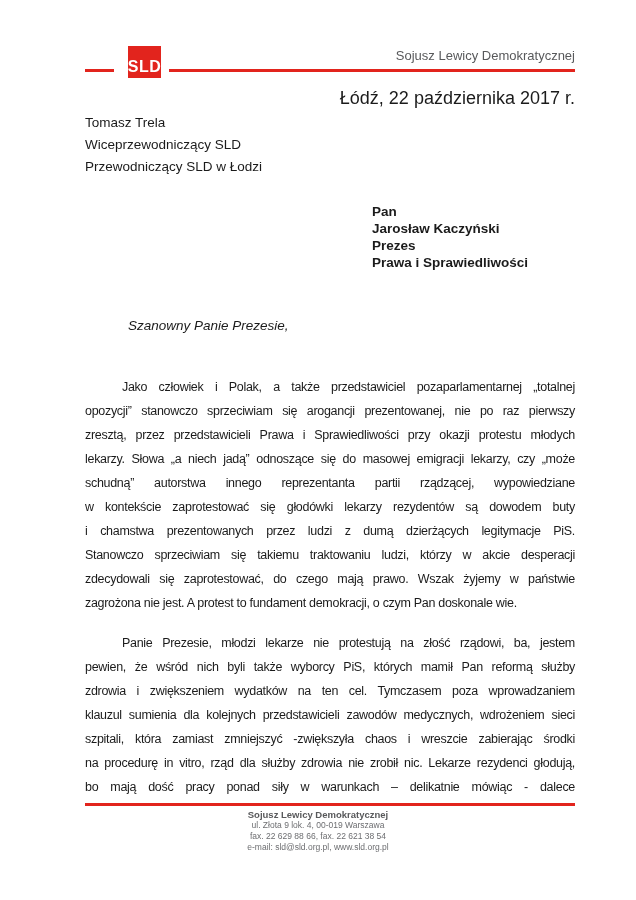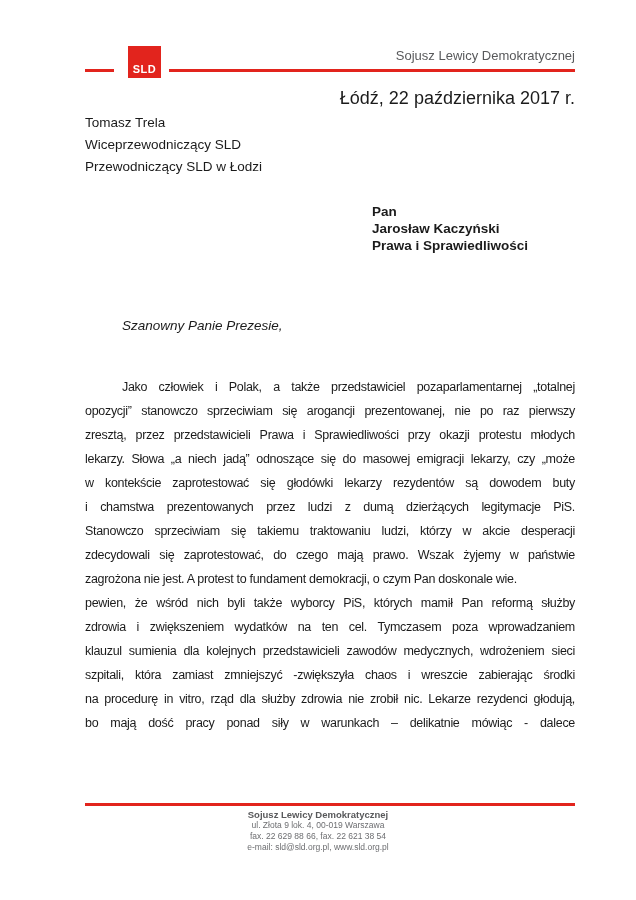--- a/index.html
+++ b/index.html
@@ -15,21 +15,21 @@
     margin: 0 auto;
   }
   
   .logo-square {
     position: absolute; left: 128px; top: 46px;
     width: 33px; height: 32px;
     background: #e2241d;
     display: flex; align-items: flex-end; justify-content: center;
   }
   .logo-square span {
-    color: #ffffff; font-weight: bold; font-size: 11px;
+    color: #ffffff; font-weight: bold; font-size: 16px;
     line-height: 1; padding-bottom: 3px; letter-spacing: 0.5px;
   }
   .dash-left {
     position: absolute; left: 85px; top: 69px;
     width: 29px; height: 2.5px; background: #e2241d;
   }
   .line-right {
     position: absolute; left: 169px; top: 69px;
     width: 406px; height: 2.5px; background: #e2241d;
   }
@@ -44,21 +44,21 @@
   
   .sender {
     position: absolute; left: 85px; top: 112px;
     font-size: 13.5px; line-height: 22px;
   }
   .recipient {
     position: absolute; left: 372px; top: 203px;
     font-size: 13.5px; font-weight: bold; line-height: 17px;
   }
   .salutation {
-    position: absolute; left: 122px; top: 318px;
+    position: absolute; left: 128px; top: 318px;
     font-size: 13.5px; font-style: italic;
   }
   
   .letter-body {
     position: absolute; left: 85px; top: 359px;
     width: 490px;
     font-size: 12.5px; line-height: 24px;
     letter-spacing: -0.3px;
     color: #1b1b1b;
   }
@@ -94,35 +94,38 @@
 
   <div class="sender">
     <div>Tomasz Trela</div>
     <div>Wiceprzewodniczący SLD</div>
     <div>Przewodniczący SLD w Łodzi</div>
   </div>
 
   <div class="recipient">
     <div>Pan</div>
     <div>Jarosław Kaczyński</div>
+    <div>Prezes</div>
     <div>Prawa i Sprawiedliwości</div>
   </div>
 
   <div class="salutation">Szanowny Panie Prezesie,</div>
 
   <div class="letter-body">
       <div class="bline indent">Jako człowiek i Polak, a także przedstawiciel pozaparlamentarnej „totalnej</div>
       <div class="bline">opozycji” stanowczo sprzeciwiam się arogancji prezentowanej, nie po raz pierwszy</div>
       <div class="bline">zresztą, przez przedstawicieli Prawa i Sprawiedliwości przy okazji protestu młodych</div>
       <div class="bline">lekarzy. Słowa „a niech jadą” odnoszące się do masowej emigracji lekarzy, czy „może</div>
+      <div class="bline">schudną” autorstwa innego reprezentanta partii rządzącej, wypowiedziane</div>
       <div class="bline">w kontekście zaprotestować się głodówki lekarzy rezydentów są dowodem buty</div>
       <div class="bline">i chamstwa prezentowanych przez ludzi z dumą dzierżących legitymacje PiS.</div>
       <div class="bline">Stanowczo sprzeciwiam się takiemu traktowaniu ludzi, którzy w akcie desperacji</div>
       <div class="bline">zdecydowali się zaprotestować, do czego mają prawo. Wszak żyjemy w państwie</div>
       <div class="bline plain">zagrożona nie jest. A protest to fundament demokracji, o czym Pan doskonale wie.</div>
+      <div class="bline indent">Panie Prezesie, młodzi lekarze nie protestują na złość rządowi, ba, jestem</div>
       <div class="bline">pewien, że wśród nich byli także wyborcy PiS, których mamił Pan reformą służby</div>
       <div class="bline">zdrowia i zwiększeniem wydatków na ten cel. Tymczasem poza wprowadzaniem</div>
       <div class="bline">klauzul sumienia dla kolejnych przedstawicieli zawodów medycznych, wdrożeniem sieci</div>
       <div class="bline">szpitali, która zamiast zmniejszyć -zwiększyła chaos i wreszcie zabierając środki</div>
       <div class="bline">na procedurę in vitro, rząd dla służby zdrowia nie zrobił nic. Lekarze rezydenci głodują,</div>
       <div class="bline">bo mają dość pracy ponad siły w warunkach – delikatnie mówiąc - dalece</div>
     </div>
 
   <div class="footer-line"></div>
   <div class="footer">

